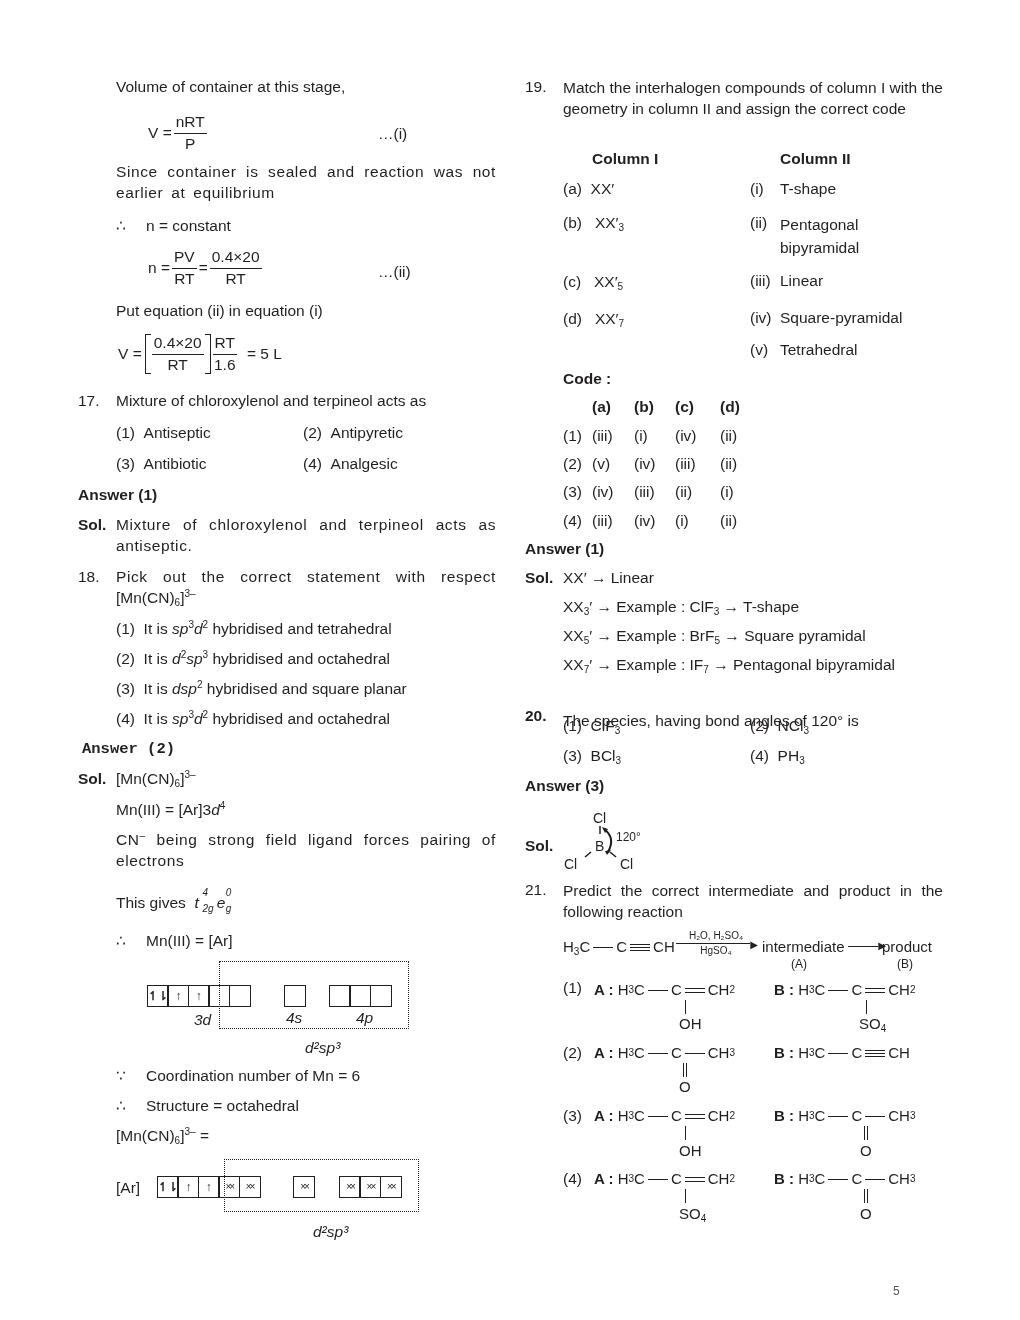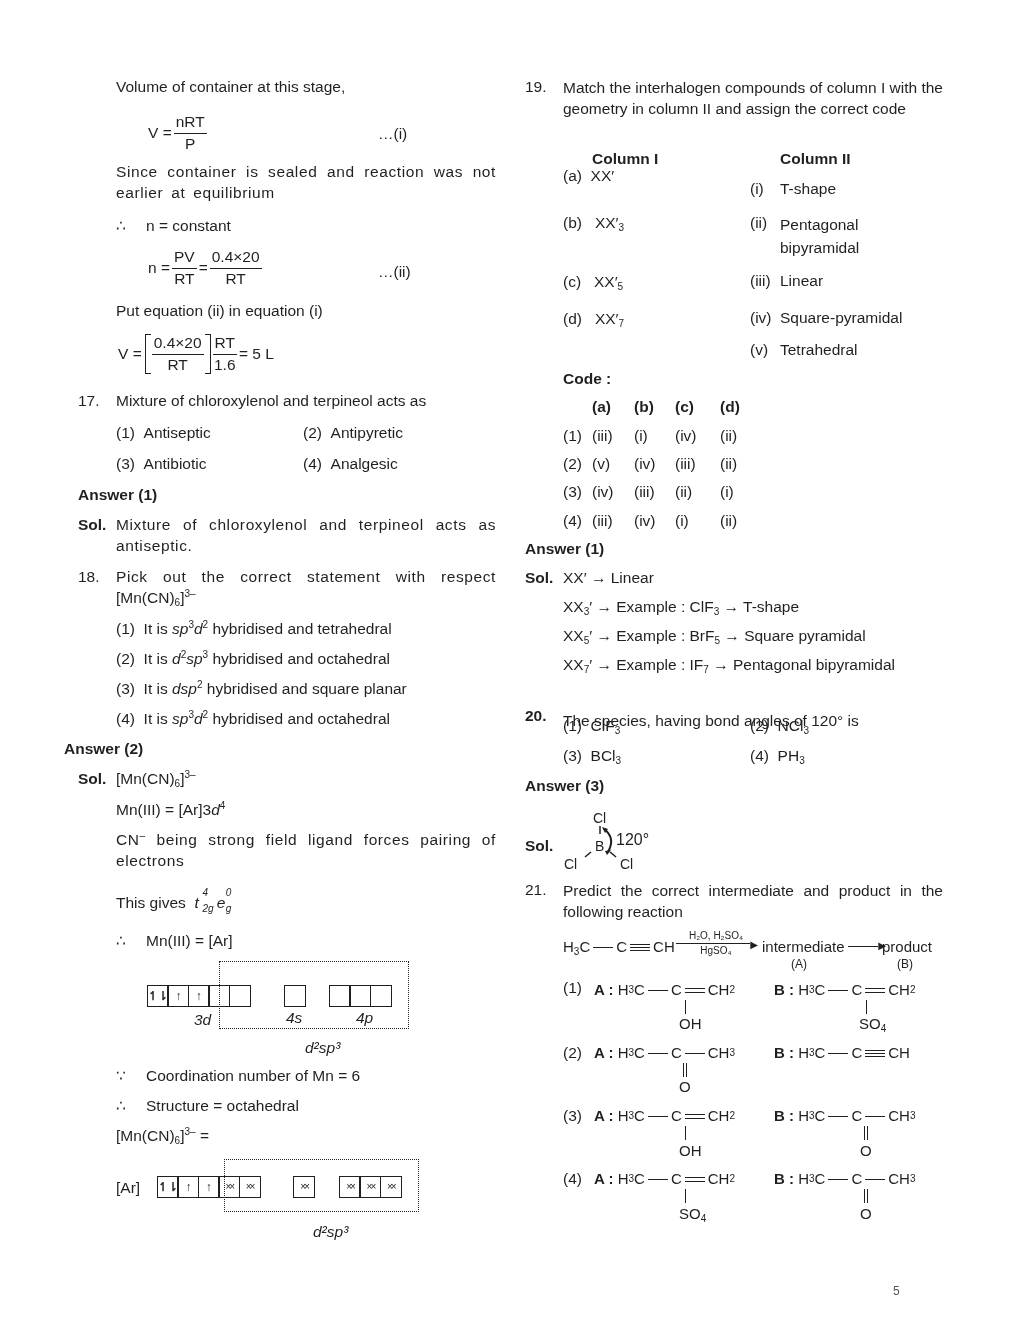--- a/index.html
+++ b/index.html
@@ -74,21 +74,21 @@
     <span class="bracket" style="margin-left:3px;">
       <span class="frac">
         <span class="num">0.4×20</span>
         <span class="den">RT</span>
       </span>
     </span>
     <span class="frac">
       <span class="num">RT</span>
       <span class="den">1.6</span>
     </span>
-    <span style="">= 5 L</span>
+    <span style="margin-left:8px;">= 5 L</span>
   </div>
 
   <div class="abs" style="left:78px;top:391px;">17.</div>
   <div class="abs" style="left:116px;top:391px;">Mixture of chloroxylenol and terpineol acts as</div>
 
   <div class="abs" style="left:116px;top:423px;"><span>(1)</span>&nbsp;&nbsp;<span>Antiseptic</span></div>
   <div class="abs" style="left:303px;top:423px;"><span>(2)</span>&nbsp;&nbsp;<span>Antipyretic</span></div>
   <div class="abs" style="left:116px;top:454px;"><span>(3)</span>&nbsp;&nbsp;<span>Antibiotic</span></div>
   <div class="abs" style="left:303px;top:454px;"><span>(4)</span>&nbsp;&nbsp;<span>Analgesic</span></div>
 
@@ -100,21 +100,21 @@
   <div class="abs" style="left:116px;top:567px;width:380px;white-space:normal;">
     <div class="wide" style="text-align:justify;text-align-last:justify;">Pick out the correct statement with respect</div>
     <div><span>[Mn(CN)</span><sub>6</sub>]<sup>3–</sup></div>
   </div>
 
   <div class="abs" style="left:116px;top:619px;"><span>(1)</span>&nbsp;&nbsp;<span>It is </span><span class="i">sp</span><sup>3</sup><span class="i">d</span><sup>2</sup><span> hybridised and tetrahedral</span></div>
   <div class="abs" style="left:116px;top:649px;"><span>(2)</span>&nbsp;&nbsp;<span>It is </span><span class="i">d</span><sup>2</sup><span class="i">sp</span><sup>3</sup><span> hybridised and octahedral</span></div>
   <div class="abs" style="left:116px;top:679px;"><span>(3)</span>&nbsp;&nbsp;<span>It is </span><span class="i">dsp</span><sup>2</sup><span> hybridised and square planar</span></div>
   <div class="abs" style="left:116px;top:709px;"><span>(4)</span>&nbsp;&nbsp;<span>It is </span><span class="i">sp</span><sup>3</sup><span class="i">d</span><sup>2</sup><span> hybridised and octahedral</span></div>
 
-  <div class="abs b" style="left:64px;top:739px;">Answer (2)</div>
+  <div class="abs b" style="left:82px;top:739px;font-family:Liberation Mono, monospace;">Answer (2)</div>
   <div class="abs b" style="left:78px;top:769px;">Sol.</div>
   <div class="abs" style="left:116px;top:769px;"><span>[Mn(CN)</span><sub>6</sub>]<sup>3–</sup></div>
   <div class="abs" style="left:116px;top:800px;"><span>Mn(III) = [Ar]3</span><span class="i">d</span><sup>4</sup></div>
   <div class="abs justify wide" style="left:116px;top:830px;width:380px;"><span>CN</span><sup>–</sup><span> being strong field ligand forces pairing of electrons</span></div>
 
   <div class="abs" style="left:116px;top:893px;"><span>This gives</span>&nbsp;&nbsp;<span class="i" style="display:inline-block;position:relative;"><span>t</span><span style="position:absolute;left:8px;top:-7px;font-size:10px;">4</span><span style="position:absolute;left:8px;top:9px;font-size:10px;">2g</span></span><span style="display:inline-block;width:18px;"></span><span class="i" style="display:inline-block;position:relative;"><span>e</span><span style="position:absolute;left:9px;top:-7px;font-size:10px;">0</span><span style="position:absolute;left:9px;top:9px;font-size:10px;">g</span></span></div>
 
   <div class="abs" style="left:116px;top:931px;">∴</div>
   <div class="abs" style="left:146px;top:931px;">Mn(III) = [Ar]</div>
 
@@ -166,21 +166,21 @@
 </div>
 
 <div>
 
   <div class="abs" style="left:525px;top:77px;">19.</div>
   <div class="abs justify" style="left:563px;top:77px;width:380px;line-height:21px;">Match the interhalogen compounds of column I with the geometry in column II and assign the correct code</div>
 
   <div class="abs b" style="left:592px;top:149px;">Column I</div>
   <div class="abs b" style="left:780px;top:149px;">Column II</div>
 
-  <div class="abs" style="left:563px;top:166px;"><span>(a)</span>&nbsp;&nbsp;<span>XX′</span></div>
+  <div class="abs" style="left:563px;top:179px;"><span>(a)</span>&nbsp;&nbsp;<span>XX′</span></div>
   <div class="abs" style="left:563px;top:213px;"><span>(b)</span>&nbsp;&nbsp;&nbsp;<span>XX′</span><sub>3</sub></div>
   <div class="abs" style="left:563px;top:272px;"><span>(c)</span>&nbsp;&nbsp;&nbsp;<span>XX′</span><sub>5</sub></div>
   <div class="abs" style="left:563px;top:309px;"><span>(d)</span>&nbsp;&nbsp;&nbsp;<span>XX′</span><sub>7</sub></div>
 
   <div class="abs" style="left:750px;top:179px;"><span>(i)</span></div>
   <div class="abs" style="left:780px;top:179px;">T-shape</div>
   <div class="abs" style="left:750px;top:213px;"><span>(ii)</span></div>
   <div class="abs" style="left:780px;top:213px;width:100px;white-space:normal;line-height:23px;">Pentagonal bipyramidal</div>
   <div class="abs" style="left:750px;top:271px;"><span>(iii)</span></div>
   <div class="abs" style="left:780px;top:271px;">Linear</div>
@@ -242,21 +242,21 @@
   <div class="abs" style="left:750px;top:746px;"><span>(4)</span>&nbsp;&nbsp;<span>PH</span><sub>3</sub></div>
 
   <div class="abs b" style="left:525px;top:776px;">Answer (3)</div>
   <div class="abs b" style="left:525px;top:836px;">Sol.</div>
 
   <div>
     <div class="abs" style="left:593px;top:809px;font-size:14px;">Cl</div>
     <div class="abs" style="left:595px;top:837px;font-size:14px;">B</div>
     <div class="abs" style="left:564px;top:855px;font-size:14px;">Cl</div>
     <div class="abs" style="left:620px;top:855px;font-size:14px;">Cl</div>
-    <div class="abs" style="left:616px;top:829px;font-size:16px;">120°</div>
+    <div class="abs" style="left:616px;top:829px;font-size:12px;">120°</div>
     <svg class="abs" style="left:560px;top:820px;" width="80" height="50">
       <line x1="40" y1="6" x2="40" y2="14" stroke="#231f20" stroke-width="1.5"></line>
       <line x1="31" y1="32" x2="25" y2="37" stroke="#231f20" stroke-width="1.5"></line>
       <line x1="50" y1="32" x2="56" y2="37" stroke="#231f20" stroke-width="1.5"></line>
       <path d="M44 9 Q56 18 48 32" fill="none" stroke="#231f20" stroke-width="2"></path>
       <polygon points="42,7 48,9 45,13" fill="#231f20"></polygon>
       <polygon points="45,31 51,30 47,35" fill="#231f20"></polygon>
     </svg>
   </div>
 

